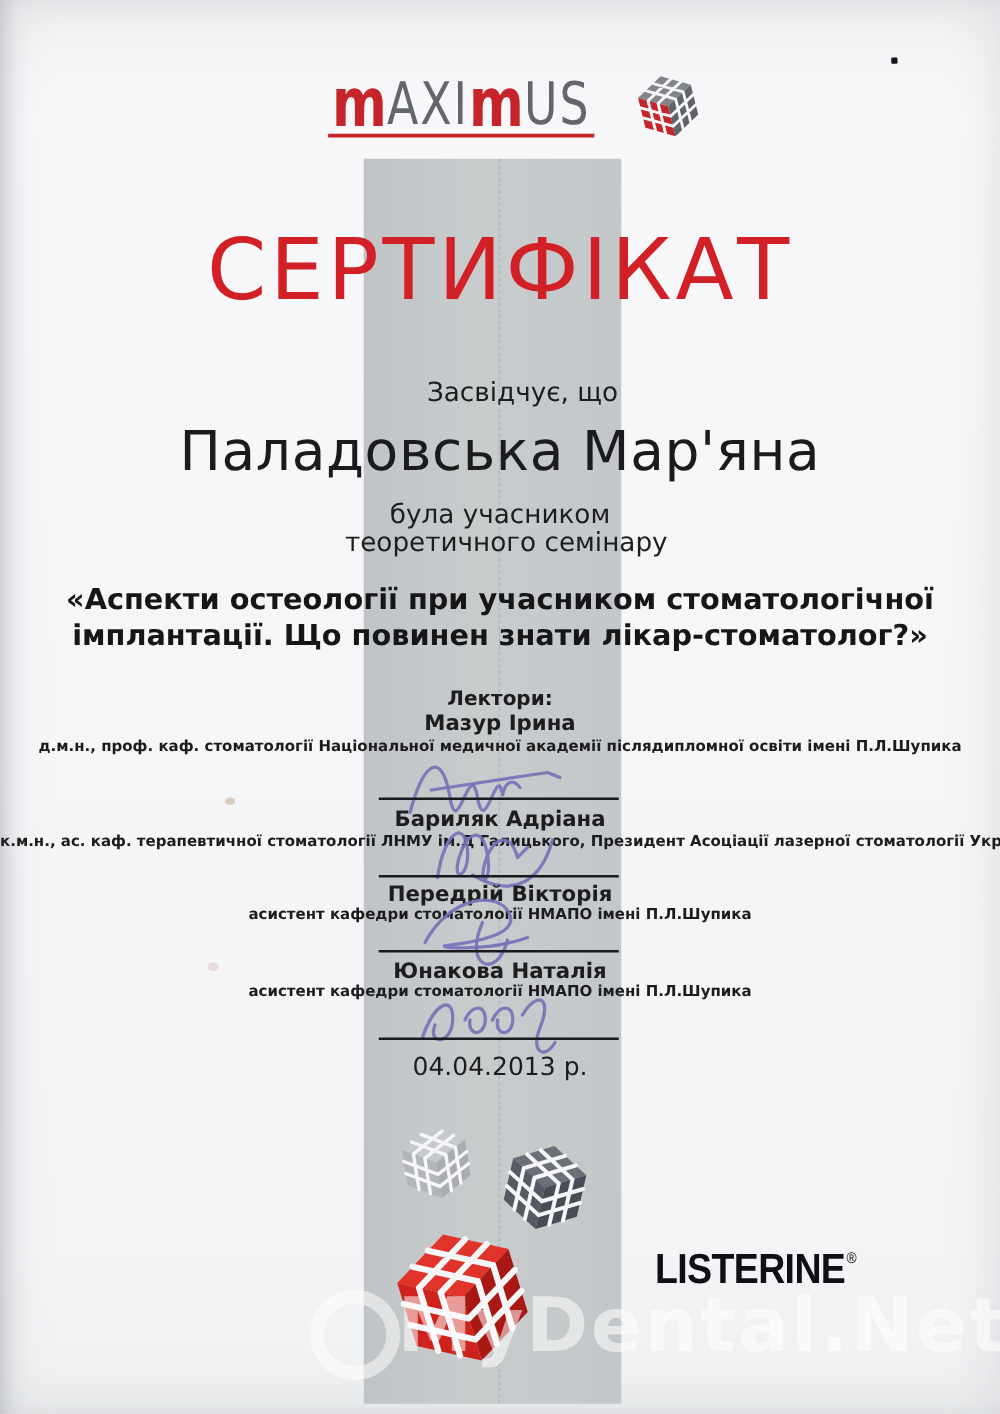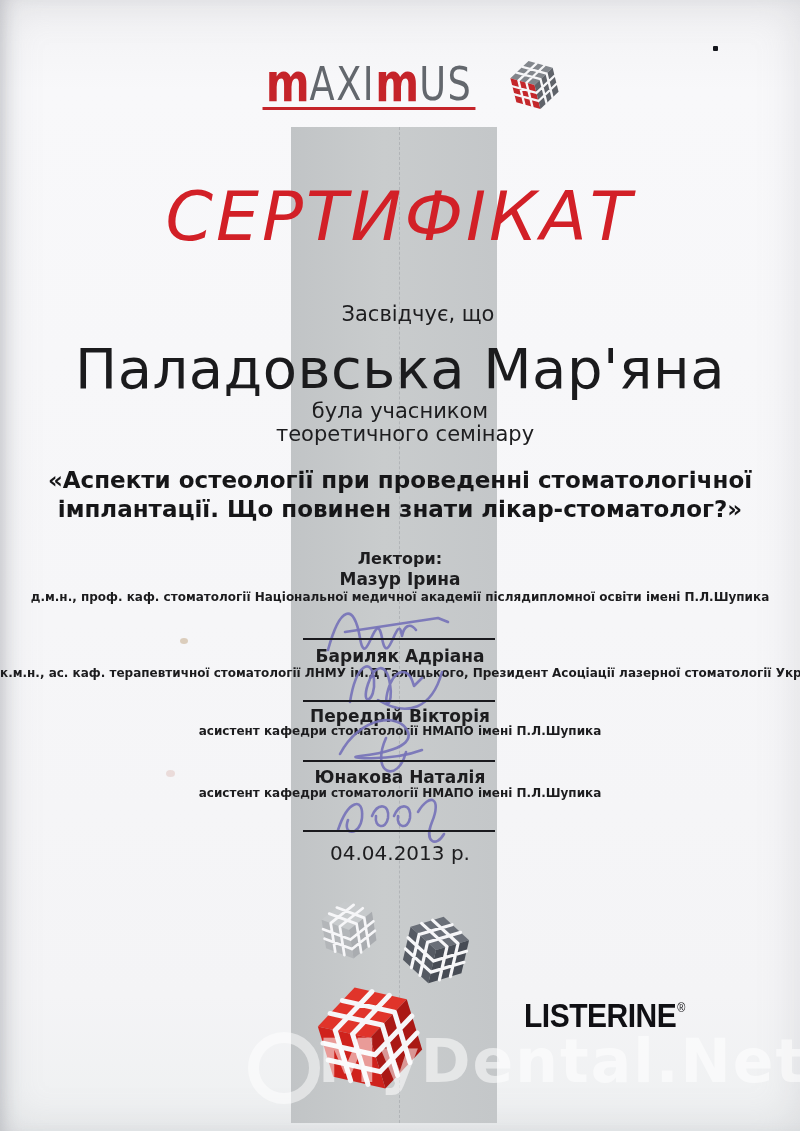--- a/index.html
+++ b/index.html
@@ -15,23 +15,23 @@
   .fold{position:absolute;left:52.5%;top:0;height:100%;width:0;border-left:1px dashed rgba(120,122,128,.28);}
   
   .logo{position:absolute;top:52px;left:50%;transform:translateX(-50%);display:flex;align-items:flex-end;}
   .logo-word{position:relative;display:flex;align-items:flex-end;transform:scaleX(.78);transform-origin:center bottom;padding-bottom:6px;}
   .logo-word .lm{font-size:54px;line-height:.78;font-weight:600;color:#c5242a;letter-spacing:0;}
   .logo-word .lg{font-size:47px;line-height:.86;font-weight:400;color:#63676d;letter-spacing:2px;}
   .logo-underline{position:absolute;left:-4px;right:-4px;bottom:0;height:3.5px;background:#c5242a;}
   .logo-cube{margin-left:4px;transform:translateY(4px) rotate(-14deg);}
   
   .ctext{position:absolute;left:0;right:0;text-align:center;color:#1d1d1f;}
-  .cert-title{top:183px;font-size:68px;font-weight:400;letter-spacing:3px;color:#d22027;line-height:1;font-style:italic;}
+  .cert-title{top:183px;font-size:68px;font-weight:400;letter-spacing:3px;color:#d22027;line-height:1;}
   .attest{top:302px;font-size:21px;margin-left:36px;}
-  .recipient{top:336px;font-size:56px;letter-spacing:.5px;color:#1b1b1d;}
+  .recipient{top:336px;font-size:44px;letter-spacing:.5px;color:#1b1b1d;}
   .part1{top:399px;font-size:21px;}
   .part2{top:422px;font-size:21px;margin-left:10px;}
   .seminar{top:466px;font-size:23px;font-weight:700;line-height:29px;color:#161618;}
   .lect-head{top:549px;font-size:16px;font-weight:700;}
   .lname{font-size:17px;font-weight:700;}
   .ldesc{font-size:12px;font-weight:600;white-space:nowrap;color:#1c1c1e;text-align:center;}
   .n1{top:569px;} .d1{top:590px;}
   .n2{top:646px;} .d2{top:666px;}
   .n3{top:706px;} .d3{top:724px;}
   .n4{top:767px;} .d4{top:786px;}
@@ -89,21 +89,21 @@
       <path class="gridlines" d="M-10,-28.3 L20,-11.3 M-20,-22.7 L10,-5.7 M10,-28.3 L-20,-11.3 M20,-22.7 L-10,-5.7 M10,-5.7 L10,28.3 M20,-11.3 L20,22.7 M0,11.3 L30,-5.7 M0,22.7 L30,5.7 M-20,-11.3 L-20,22.7 M-10,-5.7 L-10,28.3 M-30,-5.7 L0,11.3 M-30,5.7 L0,22.7"></path>
     </svg>
   </div>
 
   <div class="ctext cert-title">СЕРТИФІКАТ</div>
   <div class="ctext attest">Засвідчує, що</div>
   <div class="ctext recipient">Паладовська Мар'яна</div>
   <div class="ctext part1">була учасником</div>
   <div class="ctext part2">теоретичного семінару</div>
   <div class="ctext seminar">
-    <span style="display:block">«Аспекти остеології при проведенні стоматологічної</span>
+    <span style="display:block">«Аспекти остеології при учасником стоматологічної</span>
     <span style="display:block">імплантації. Що повинен знати лікар-стоматолог?»</span>
   </div>
 
   <div class="ctext lect-head">Лектори:</div>
 
   <div class="ctext lname n1">Мазур Ірина</div>
   <div class="ctext ldesc d1">д.м.н., проф. каф. стоматології Національної медичної академії післядипломної освіти імені П.Л.Шупика</div>
 
   <svg class="sig s1" width="220" height="64" viewBox="0 0 220 64">
     <path d="M38 54 C50 10, 64 6, 70 42 S86 8, 92 42 S108 12, 112 40 C114 30, 120 26, 126 34"></path>

